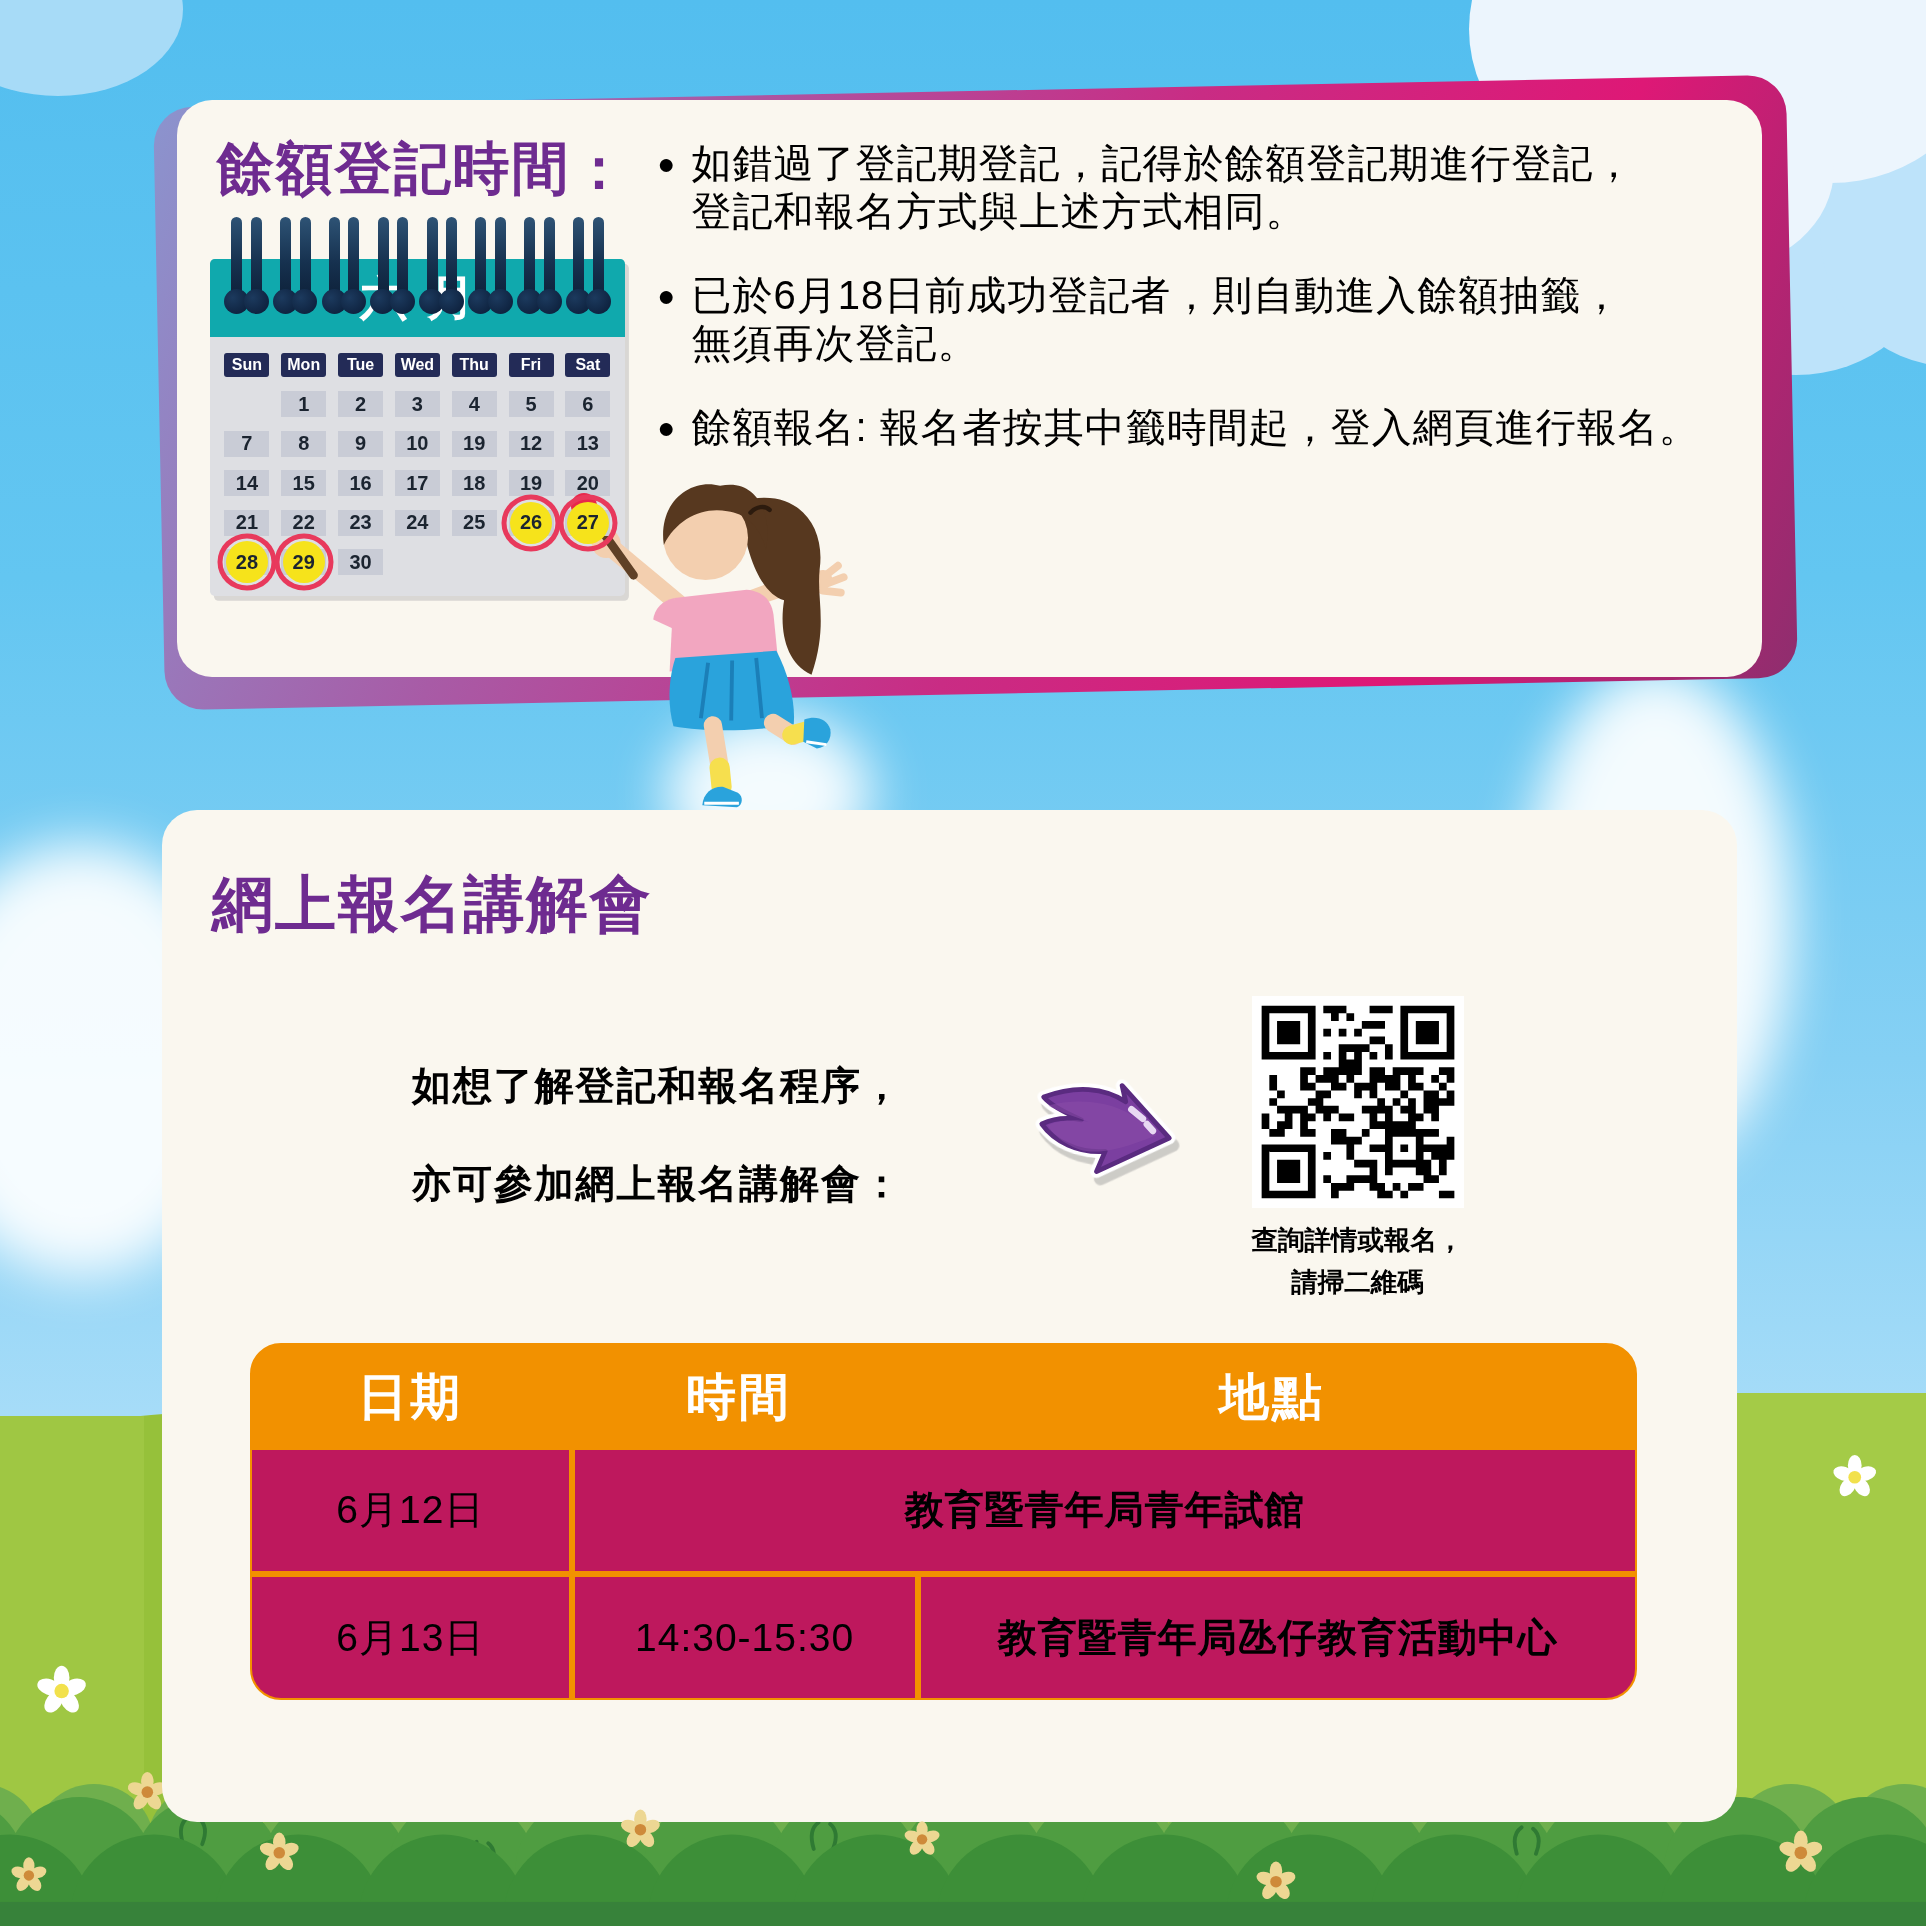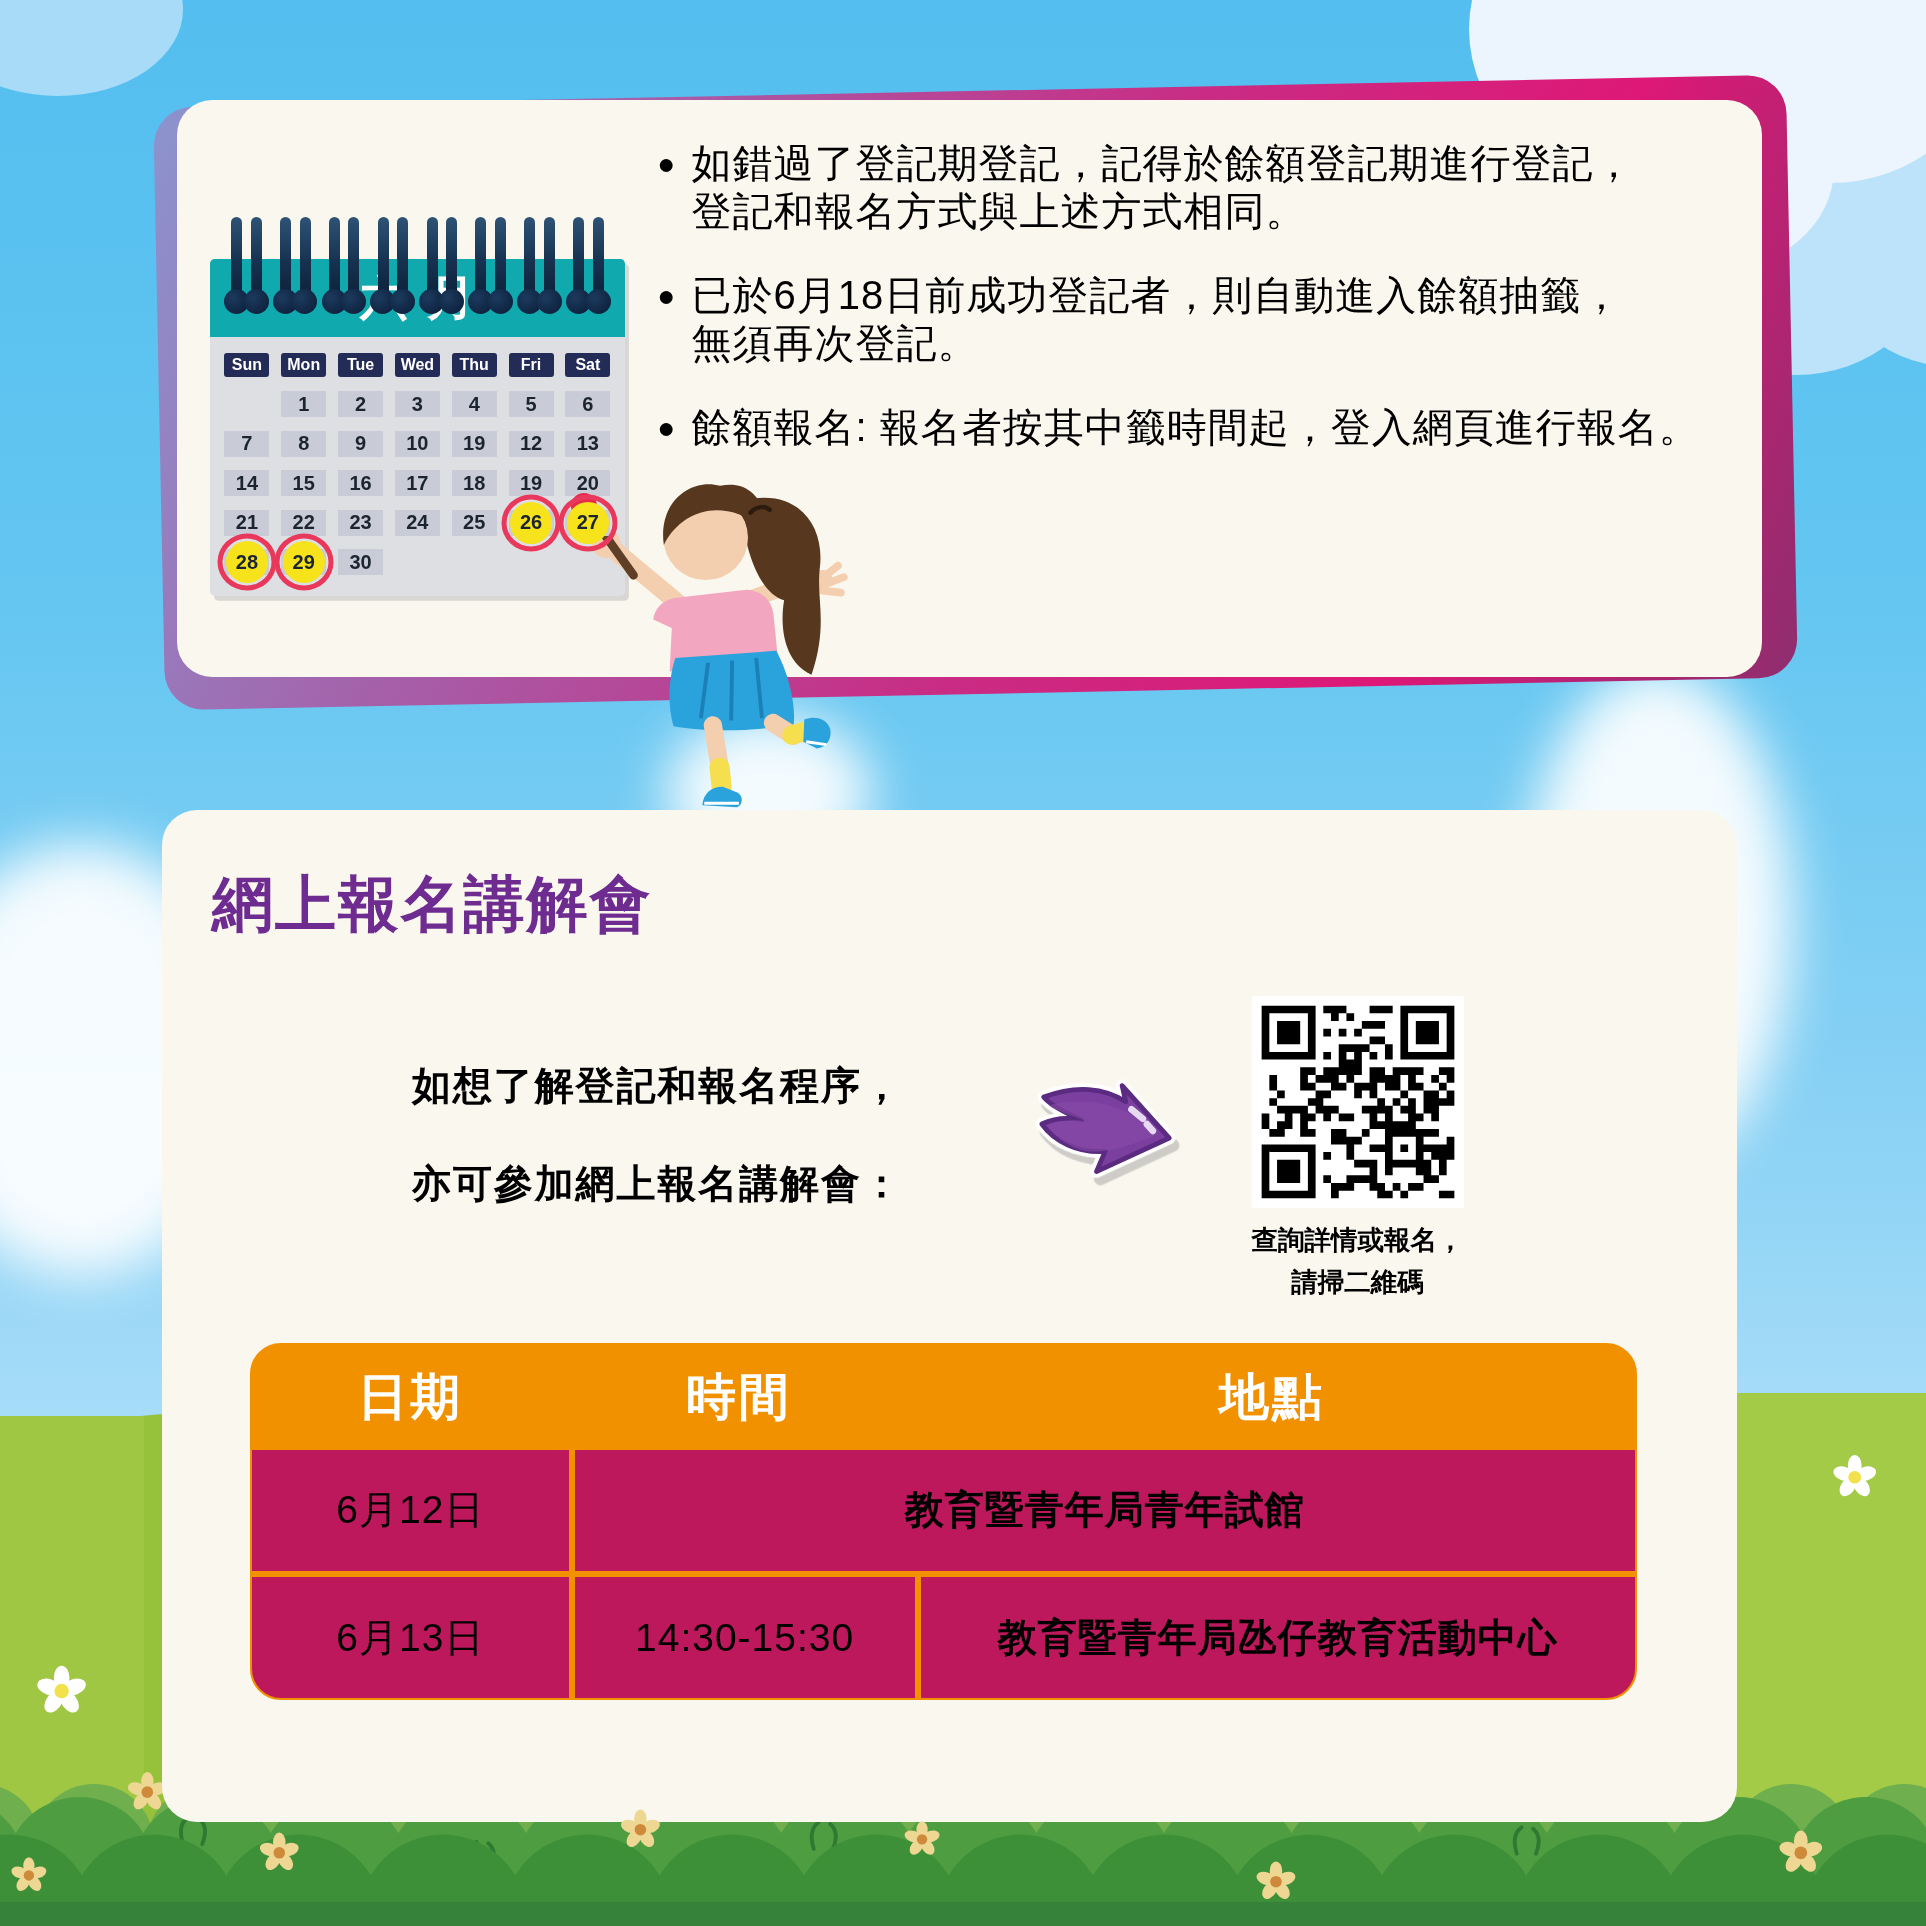--- a/index.html
+++ b/index.html
@@ -181,20 +181,21 @@
         <ellipse cx="0" cy="-22" rx="13" ry="20" fill="#EDD793" transform="rotate(144)"></ellipse>
         <ellipse cx="0" cy="-22" rx="13" ry="20" fill="#EDD793" transform="rotate(216)"></ellipse>
         <ellipse cx="0" cy="-22" rx="13" ry="20" fill="#EDD793" transform="rotate(288)"></ellipse>
         <circle r="12" fill="#CE8A3A"></circle>
       </g>
     </svg>
 
   <div class="card-top-back"></div>
   <div class="card-top"></div>
 
+  <h1 class="h-purple" id="title-quota">餘額登記時間：</h1>
 
   <ul class="bullets">
     <li>
       <span class="dot">●</span>
       <span class="bullet-text">如錯過了登記期登記，記得於餘額登記期進行登記，
 登記和報名方式與上述方式相同。</span>
     </li>
     <li>
       <span class="dot">●</span>
       <span class="bullet-text">已於6月18日前成功登記者，則自動進入餘額抽籤，

